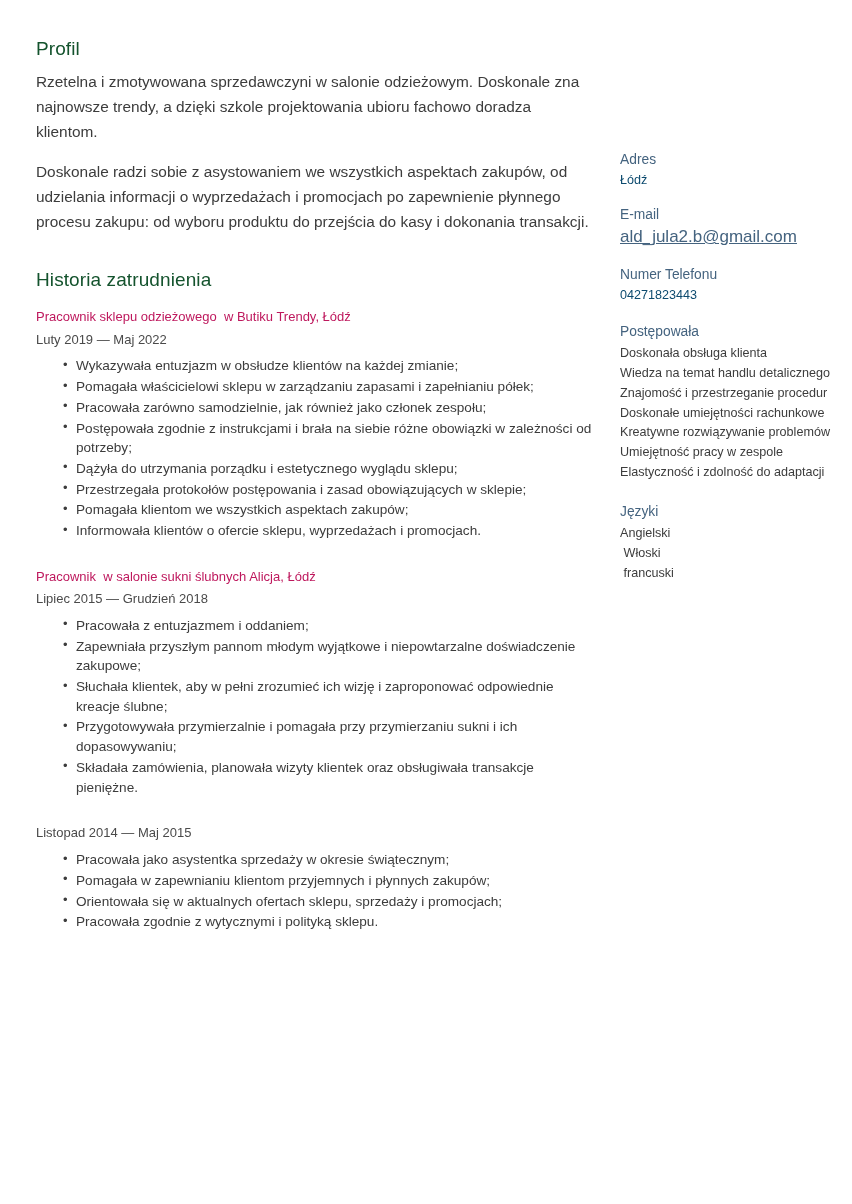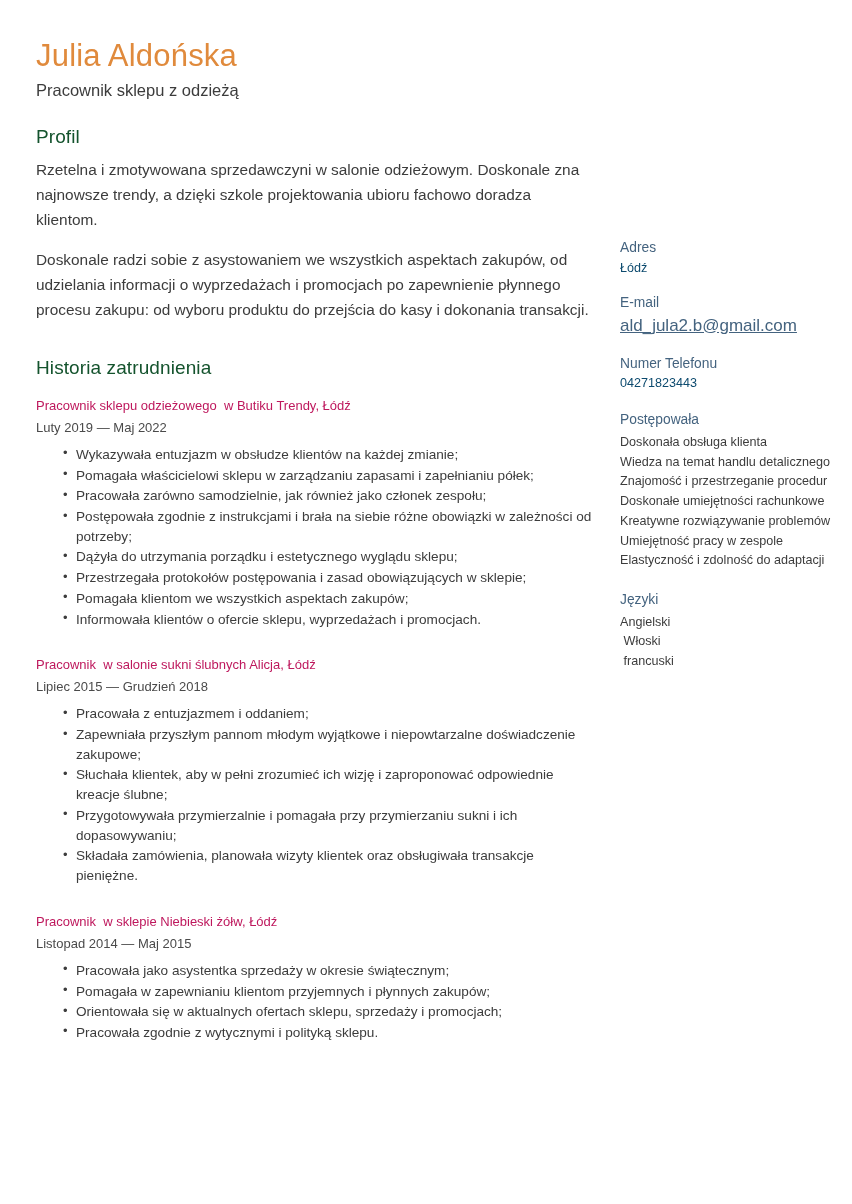--- a/index.html
+++ b/index.html
@@ -156,24 +156,20 @@
   ul.side-list li:last-child { margin-bottom: 0; }
   .side-group.skills { margin-bottom: 22px; }
   .skills-heading { margin-bottom: 4px; }
   .lang-heading { margin-bottom: 4px; }
 </style>
 </head>
 <body>
 
 <div class="page">
 
-  <div class="header">
-    <h1 class="name">Julia Aldońska</h1>
-    <div class="job-title">Pracownik sklepu z odzieżą</div>
-  </div>
 
   <div class="body-cols">
 
     <div class="col-main">
 
       <div class="profile-block">
         <h2 class="section-heading">Profil</h2>
         <div>
           <p class="profile-para">Rzetelna i zmotywowana sprzedawczyni w salonie odzieżowym. Doskonale zna najnowsze trendy, a dzięki szkole projektowania ubioru fachowo doradza klientom.</p>
           <p class="profile-para">Doskonale radzi sobie z asystowaniem we wszystkich aspektach zakupów, od udzielania informacji o wyprzedażach i promocjach po zapewnienie płynnego procesu zakupu: od wyboru produktu do przejścia do kasy i dokonania transakcji.</p>
@@ -204,21 +200,20 @@
           <ul class="bullets">
             <li>Pracowała z entuzjazmem i oddaniem;</li>
             <li>Zapewniała przyszłym pannom młodym wyjątkowe i niepowtarzalne doświadczenie zakupowe;</li>
             <li>Słuchała klientek, aby w pełni zrozumieć ich wizję i zaproponować odpowiednie kreacje ślubne;</li>
             <li>Przygotowywała przymierzalnie i pomagała przy przymierzaniu sukni i ich dopasowywaniu;</li>
             <li>Składała zamówienia, planowała wizyty klientek oraz obsługiwała transakcje pieniężne.</li>
           </ul>
         </div>
 
         <div class="job">
-          <h3 class="job-heading">Pracownik  w sklepie Niebieski żółw, Łódź</h3>
           <div class="job-dates">Listopad 2014 — Maj 2015</div>
           <ul class="bullets">
             <li>Pracowała jako asystentka sprzedaży w okresie świątecznym;</li>
             <li>Pomagała w zapewnianiu klientom przyjemnych i płynnych zakupów;</li>
             <li>Orientowała się w aktualnych ofertach sklepu, sprzedaży i promocjach;</li>
             <li>Pracowała zgodnie z wytycznymi i polityką sklepu.</li>
           </ul>
         </div>
 
       </div>

